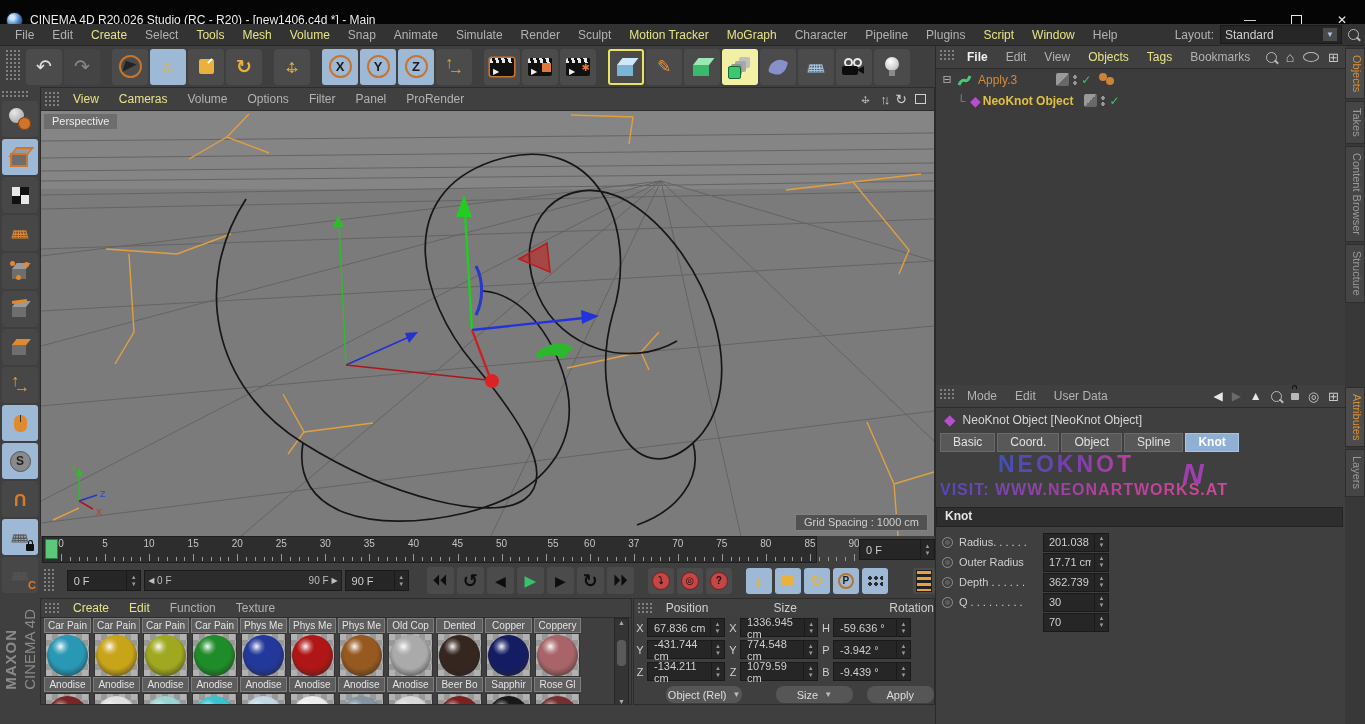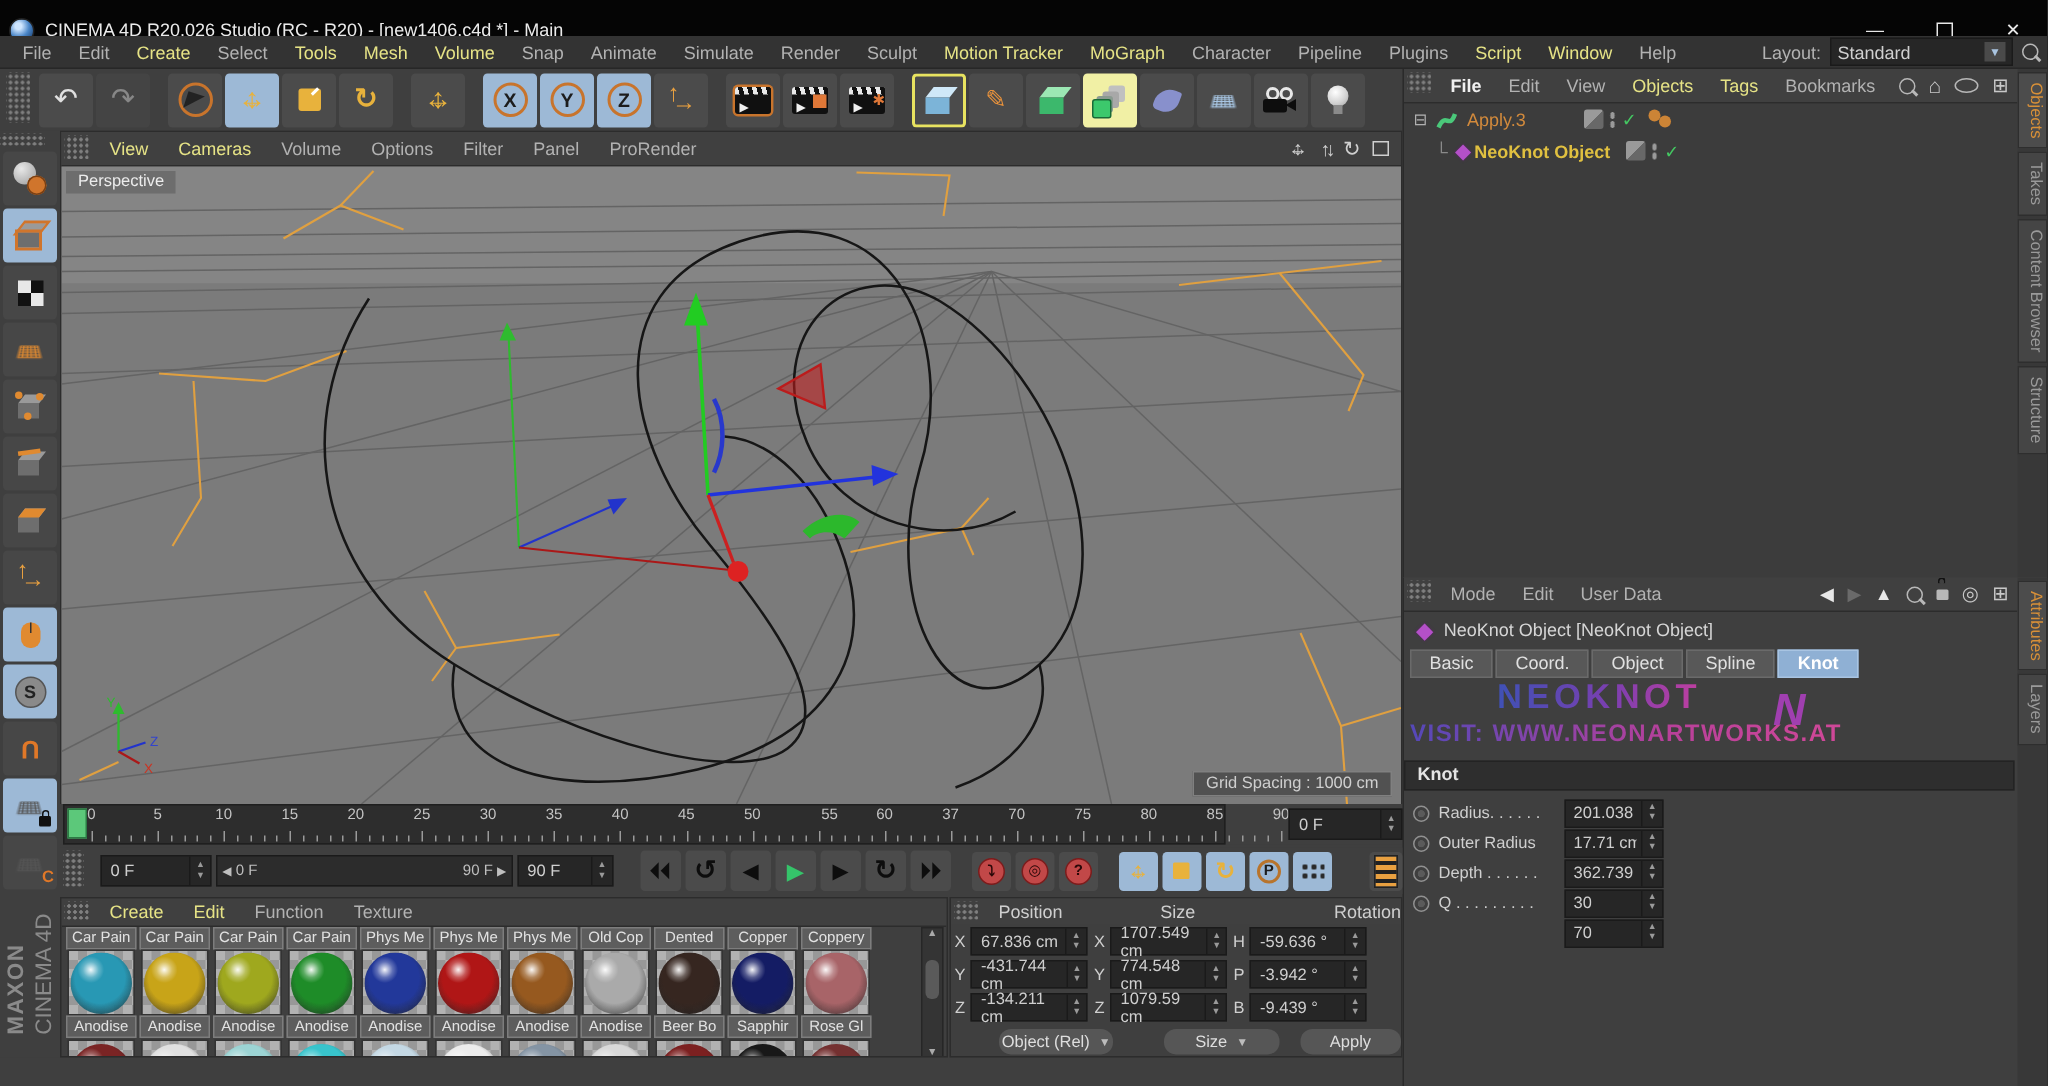--- a/index.html
+++ b/index.html
@@ -922,21 +922,21 @@
                 <span class="st">▲<br>▼</span>
               </span>
             </span>
           </div>
         </div>
       <div class="ccol" id="col-size">
           <div class="crow">
             <span class="axl">X</span>
             <span class="cfield">
               <span class="spin">
-                <span>1707.549 cm</span>
+                <span>1336.945 cm</span>
                 <span class="st">▲<br>▼</span>
               </span>
             </span>
           </div>
           <div class="crow">
             <span class="axl">Y</span>
             <span class="cfield">
               <span class="spin">
                 <span>774.548 cm</span>
                 <span class="st">▲<br>▼</span>

